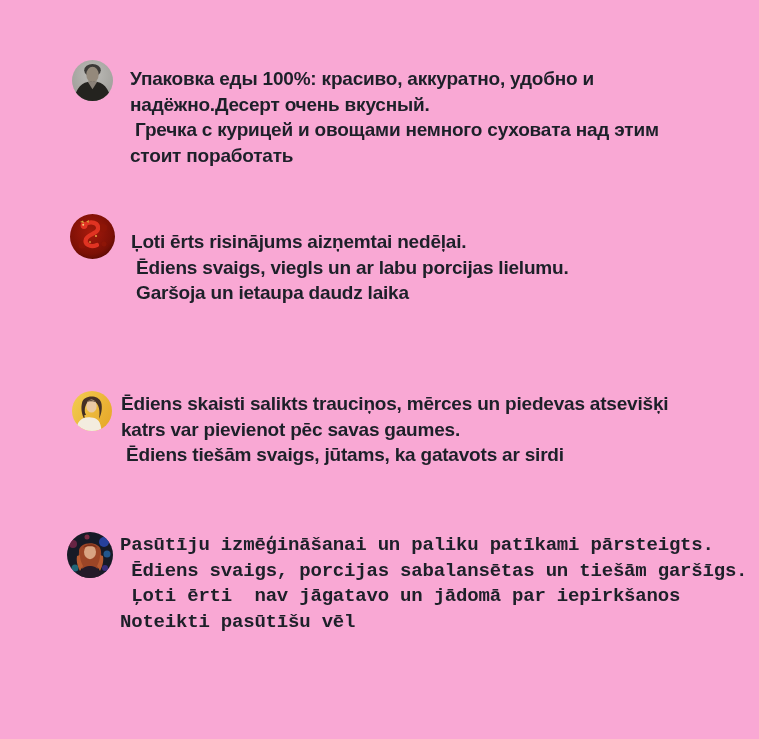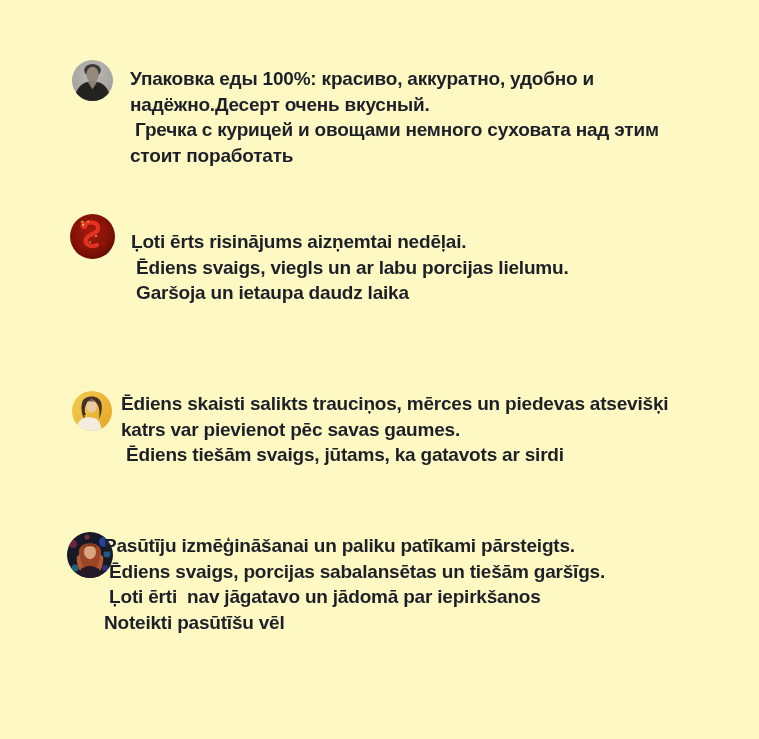--- a/index.html
+++ b/index.html
@@ -1,21 +1,21 @@
 <!DOCTYPE html>
 <html><head>
 <meta charset="utf-8">
 <style>
   html, body { margin: 0; padding: 0; }
   body { background: #ffffff; }
   .canvas {
     position: relative;
     width: 759px;
     height: 739px;
-    background: #fef9c3;
+    background: #f9a8d4;
     overflow: hidden;
     font-family: "Liberation Sans", sans-serif;
   }
   .review { position: absolute; left: 0; top: 0; width: 100%; height: 0; }
   .avatar {
     position: absolute;
     border-radius: 50%;
     overflow: hidden;
     display: block;
   }
@@ -120,19 +120,19 @@
         <circle cx="38" cy="36" r="3" fill="#5a3fd0" opacity="0.5"></circle>
         <circle cx="20" cy="5" r="2.5" fill="#c03858" opacity="0.6"></circle>
         <path d="M12,20 C11,9 33,8 34,19 C35,27 32,33 30,38 L16,38 C14,33 11,27 12,20 Z" fill="#9c4526"></path>
         <path d="M10,24 C9,30 11,35 13,39 L16,34 C14,30 13,27 13,23 Z" fill="#b85a30"></path>
         <path d="M36,24 C37,30 35,35 33,39 L30,34 C32,30 33,27 33,23 Z" fill="#b85a30"></path>
         <ellipse cx="23" cy="20" rx="6" ry="7.2" fill="#d9a482"></ellipse>
         <path d="M16,16 C18,11 29,11 30,16 C27,13.5 19,13.5 16,16 Z" fill="#7e3018"></path>
         <path d="M12,46 C13,37 18,33.5 23,34 C28,33.5 33,37 34,46 Z" fill="#251a28"></path>
       </svg>
     </div>
-    <div class="review-text" style="left:104px; top:533px;">Pasūtīju izmēģināšanai un paliku patīkami pārsteigts.
+    <div class="review-text" style="left:120px; top:533px;font-family:Liberation Mono, monospace;">Pasūtīju izmēģināšanai un paliku patīkami pārsteigts.
  Ēdiens svaigs, porcijas sabalansētas un tiešām garšīgs.
  Ļoti ērti  nav jāgatavo un jādomā par iepirkšanos
 Noteikti pasūtīšu vēl</div>
   </div>
 
 </div>
 
 </body></html>

